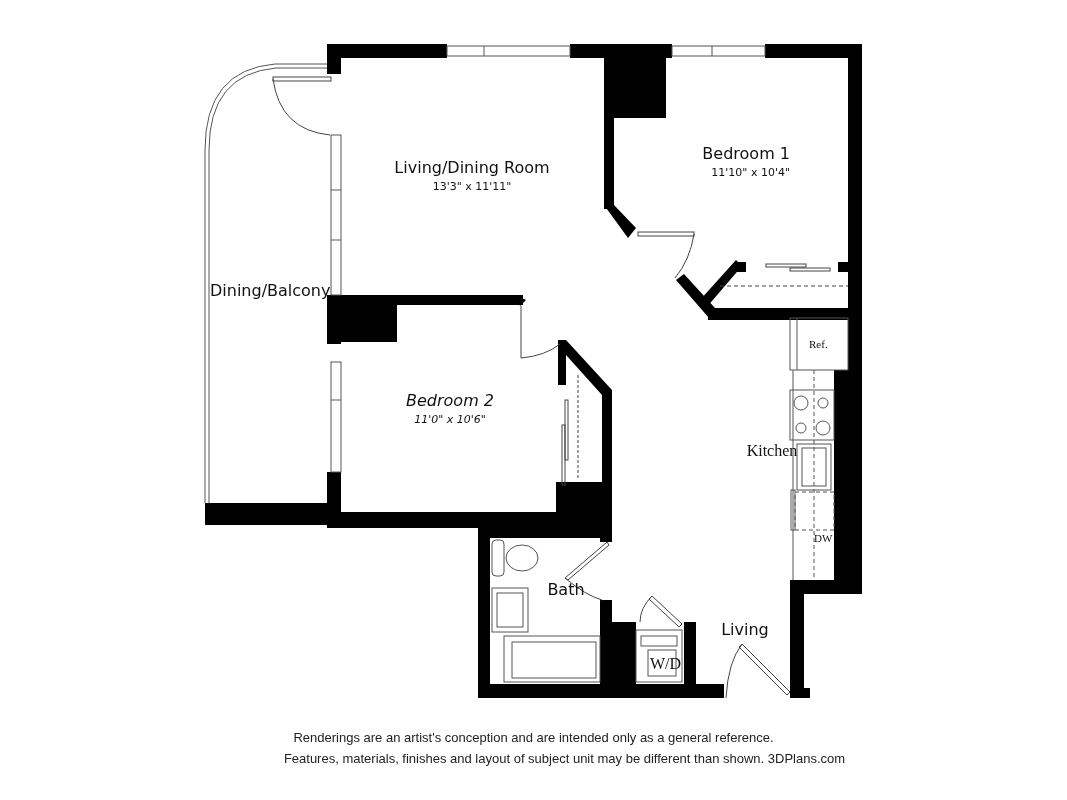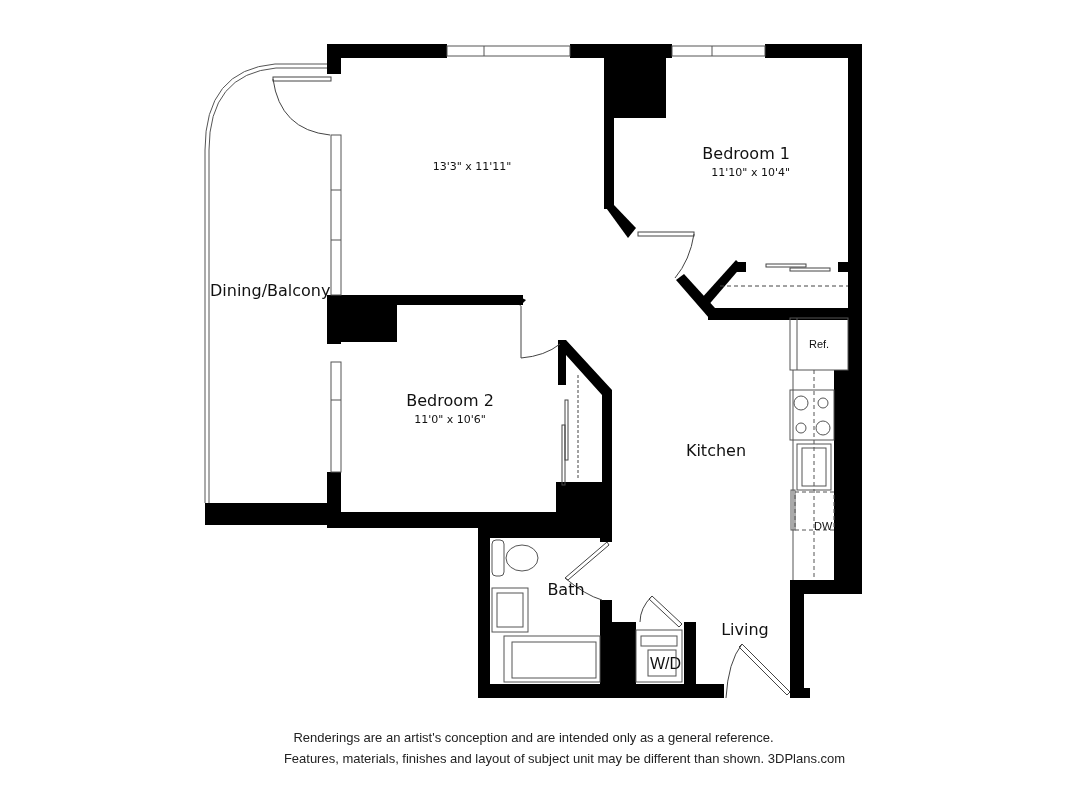--- a/index.html
+++ b/index.html
@@ -1,21 +1,21 @@
 <!DOCTYPE html>
 <html><head>
 <meta charset="utf-8">
 <style>
   html, body { margin:0; padding:0; background:#ffffff; }
   body { width:1067px; height:800px; position:relative; overflow:hidden; font-family:"DejaVu Sans", sans-serif; }
   #plan { position:absolute; left:0; top:0; width:1067px; height:800px; }
   .room-label { position:absolute; text-align:center; color:#111; font-family:"DejaVu Sans", sans-serif; }
   .room-name { font-size:16px; line-height:20px; white-space:nowrap; }
   .room-dim { font-size:11px; line-height:14px; white-space:nowrap; margin-top:2px; }
-  .appl { position:absolute; font-size:11px; color:#111; font-family:Liberation Sans, sans-serif; }
+  .appl { position:absolute; font-size:11px; color:#111; font-family:Liberation Serif, serif; }
   .disclaimer { position:absolute; left:0; width:1067px; text-align:center; font-family:"Liberation Sans", sans-serif; font-size:13px; color:#222; }
 </style>
 </head>
 <body>
 
 <svg id="plan" viewBox="0 0 1067 800" xmlns="http://www.w3.org/2000/svg">
   <g fill="#000">
 
     <rect x="327" y="44" width="120" height="14"></rect>
     <rect x="327" y="44" width="14" height="30"></rect>
@@ -130,47 +130,48 @@
     <rect x="497" y="593" width="26" height="34"></rect>
     <rect x="504" y="636" width="96" height="46"></rect>
     <rect x="512" y="642" width="84" height="36"></rect>
     <rect x="636" y="630" width="46" height="52"></rect>
     <rect x="641" y="636" width="36" height="10"></rect>
     <rect x="648" y="650" width="28" height="26"></rect>
   </g>
 </svg>
 
 <div class="room-label" style="left:372px; top:158px; width:200px;">
+  <div class="room-name">Living/Dining Room</div>
   <div class="room-dim">13'3" x 11'11"</div>
 </div>
 
 <div class="room-label" style="left:670px; top:144px; width:120px;text-align:right;">
   <div class="room-name">Bedroom 1</div>
   <div class="room-dim">11'10" x 10'4"</div>
 </div>
 
-<div class="room-label" style="left:390px; top:391px; width:120px;">
+<div class="room-label" style="left:390px; top:391px; width:120px;font-style:italic;">
   <div class="room-name">Bedroom 2</div>
   <div class="room-dim">11'0" x 10'6"</div>
 </div>
 
 <div class="room-label" style="left:210px; top:281px; width:114px;">
   <div class="room-name">Dining/Balcony</div>
 </div>
 
-<div class="room-label" style="left:676px; top:441px; width:80px;">
+<div class="room-label" style="left:732px; top:441px; width:80px;font-family:Liberation Serif, serif;">
   <div class="room-name">Kitchen</div>
 </div>
 
 <div class="room-label" style="left:538px; top:580px; width:56px;">
   <div class="room-name">Bath</div>
 </div>
 
 <div class="room-label" style="left:715px; top:620px; width:60px;">
   <div class="room-name">Living</div>
 </div>
 
 <div class="appl" style="left:809px; top:338px;">Ref.</div>
-<div class="appl" style="left:814px; top:520px;">DW</div>
+<div class="appl" style="left:814px; top:532px;">DW</div>
 <div class="appl" style="left:650px; top:655px; font-size:16px;">W/D</div>
 
 <div class="disclaimer" style="top:730px;">Renderings are an artist's conception and are intended only as a general reference.</div>
 <div class="disclaimer" style="top:751px;margin-left:31px;">Features, materials, finishes and layout of subject unit may be different than shown. 3DPlans.com</div>
 
 </body></html>

